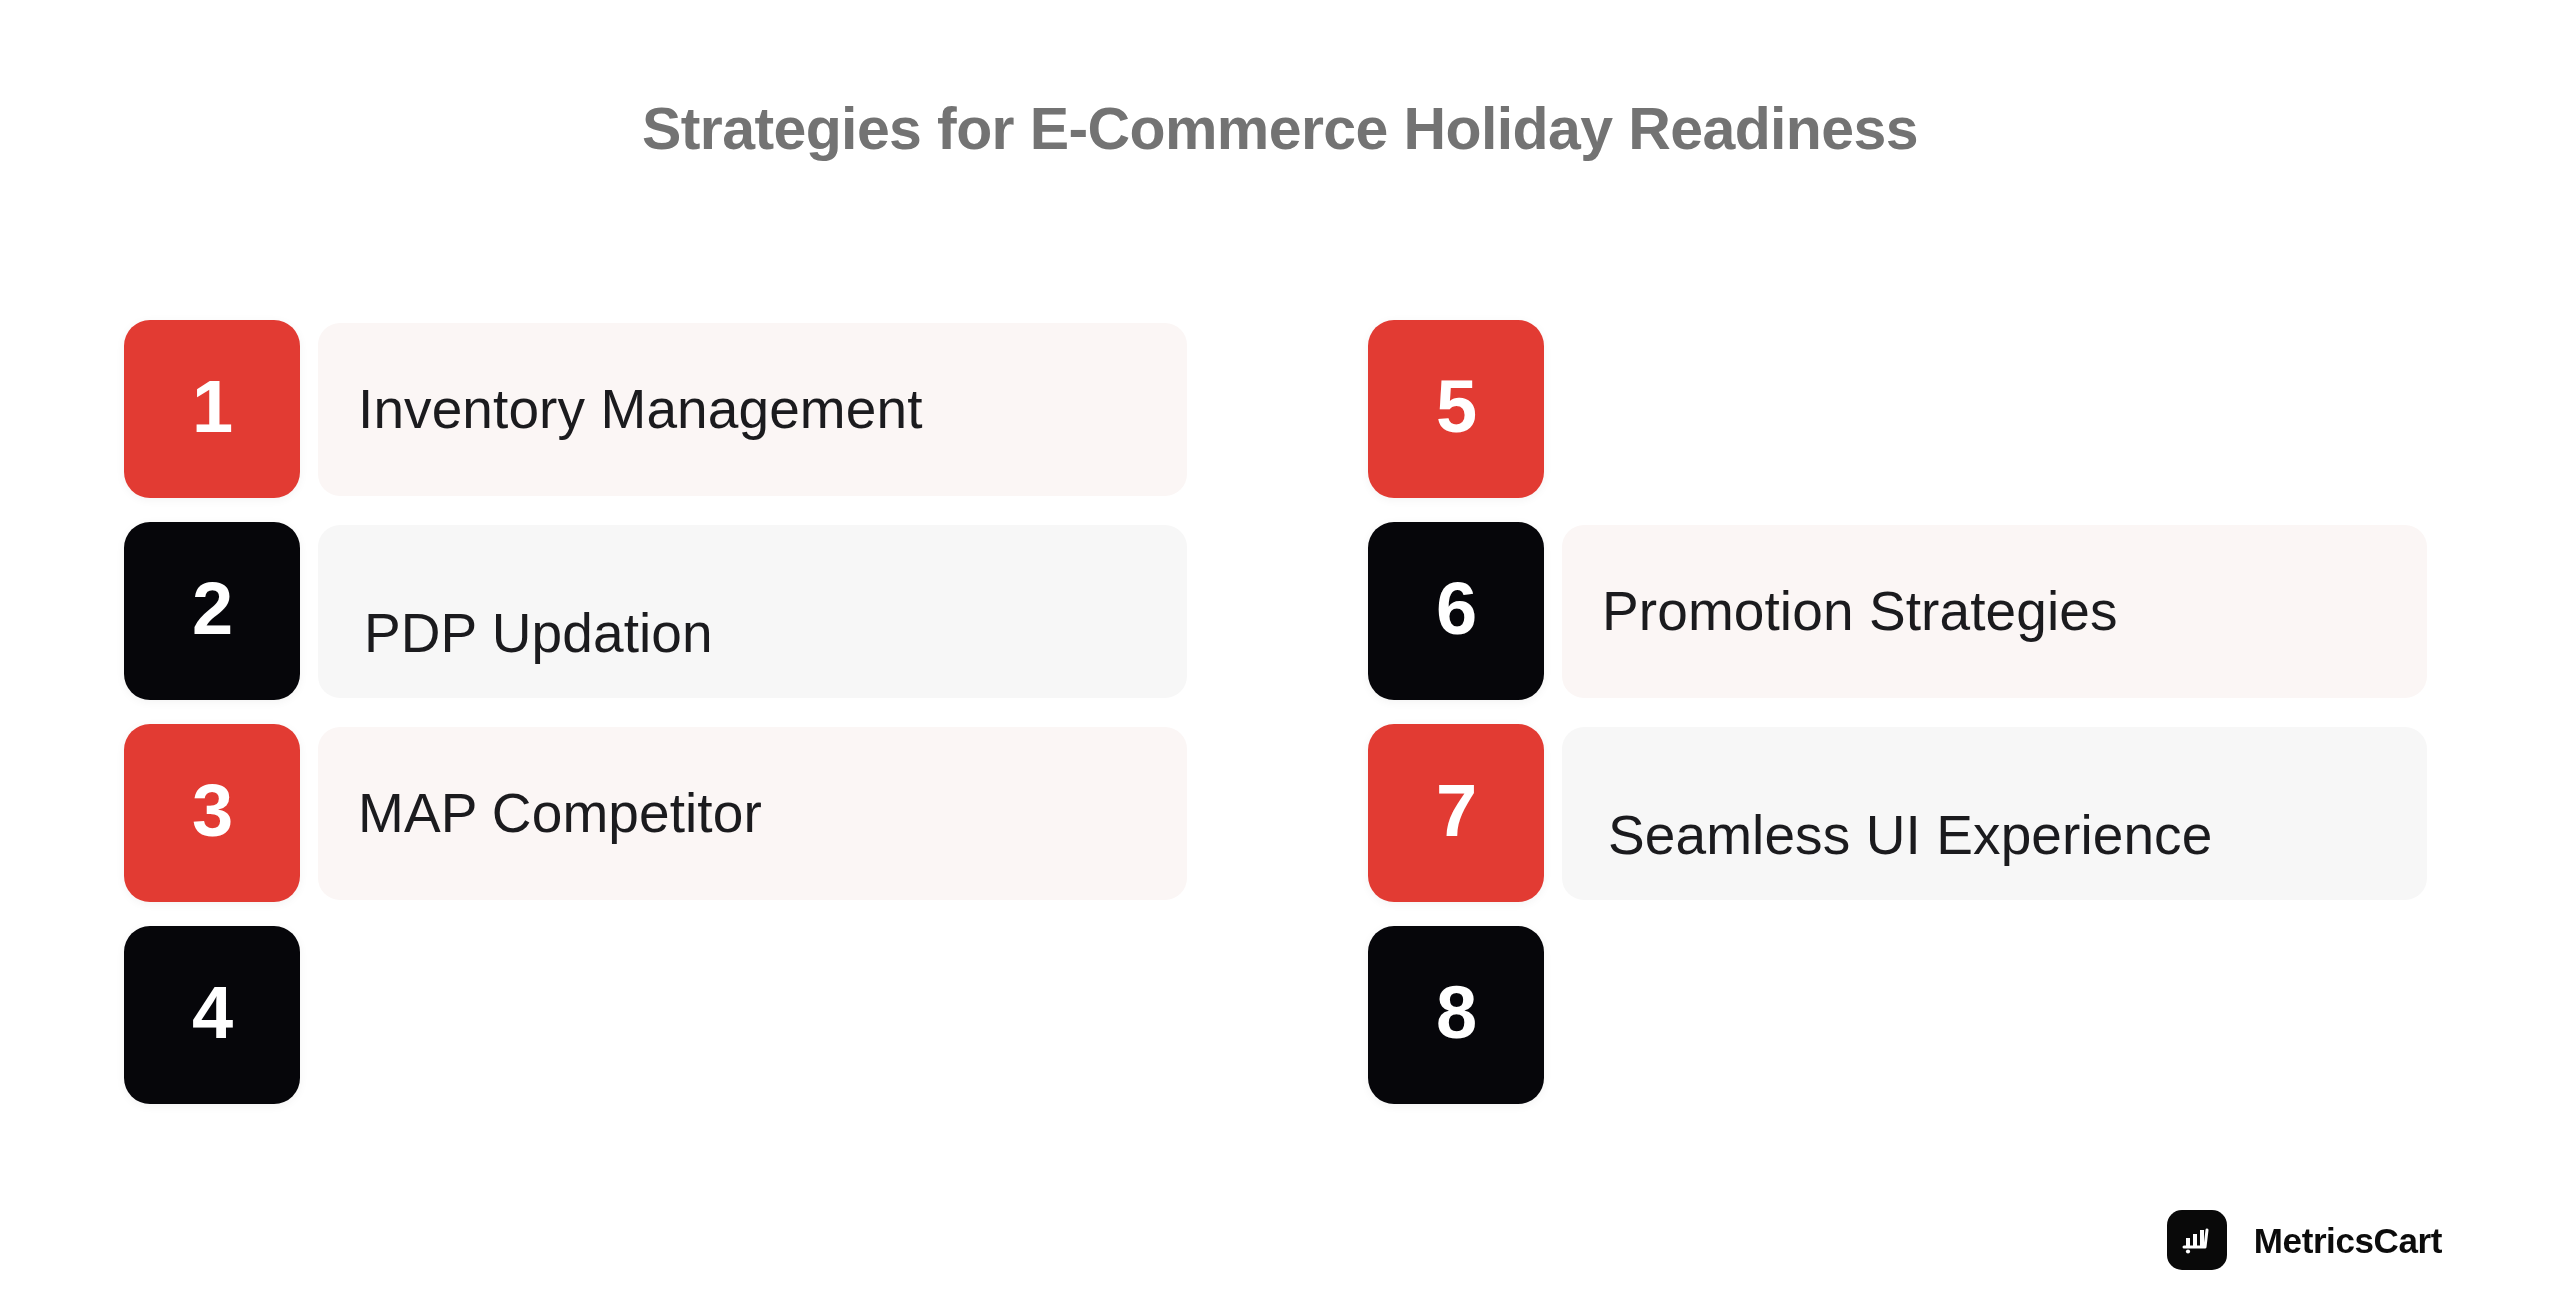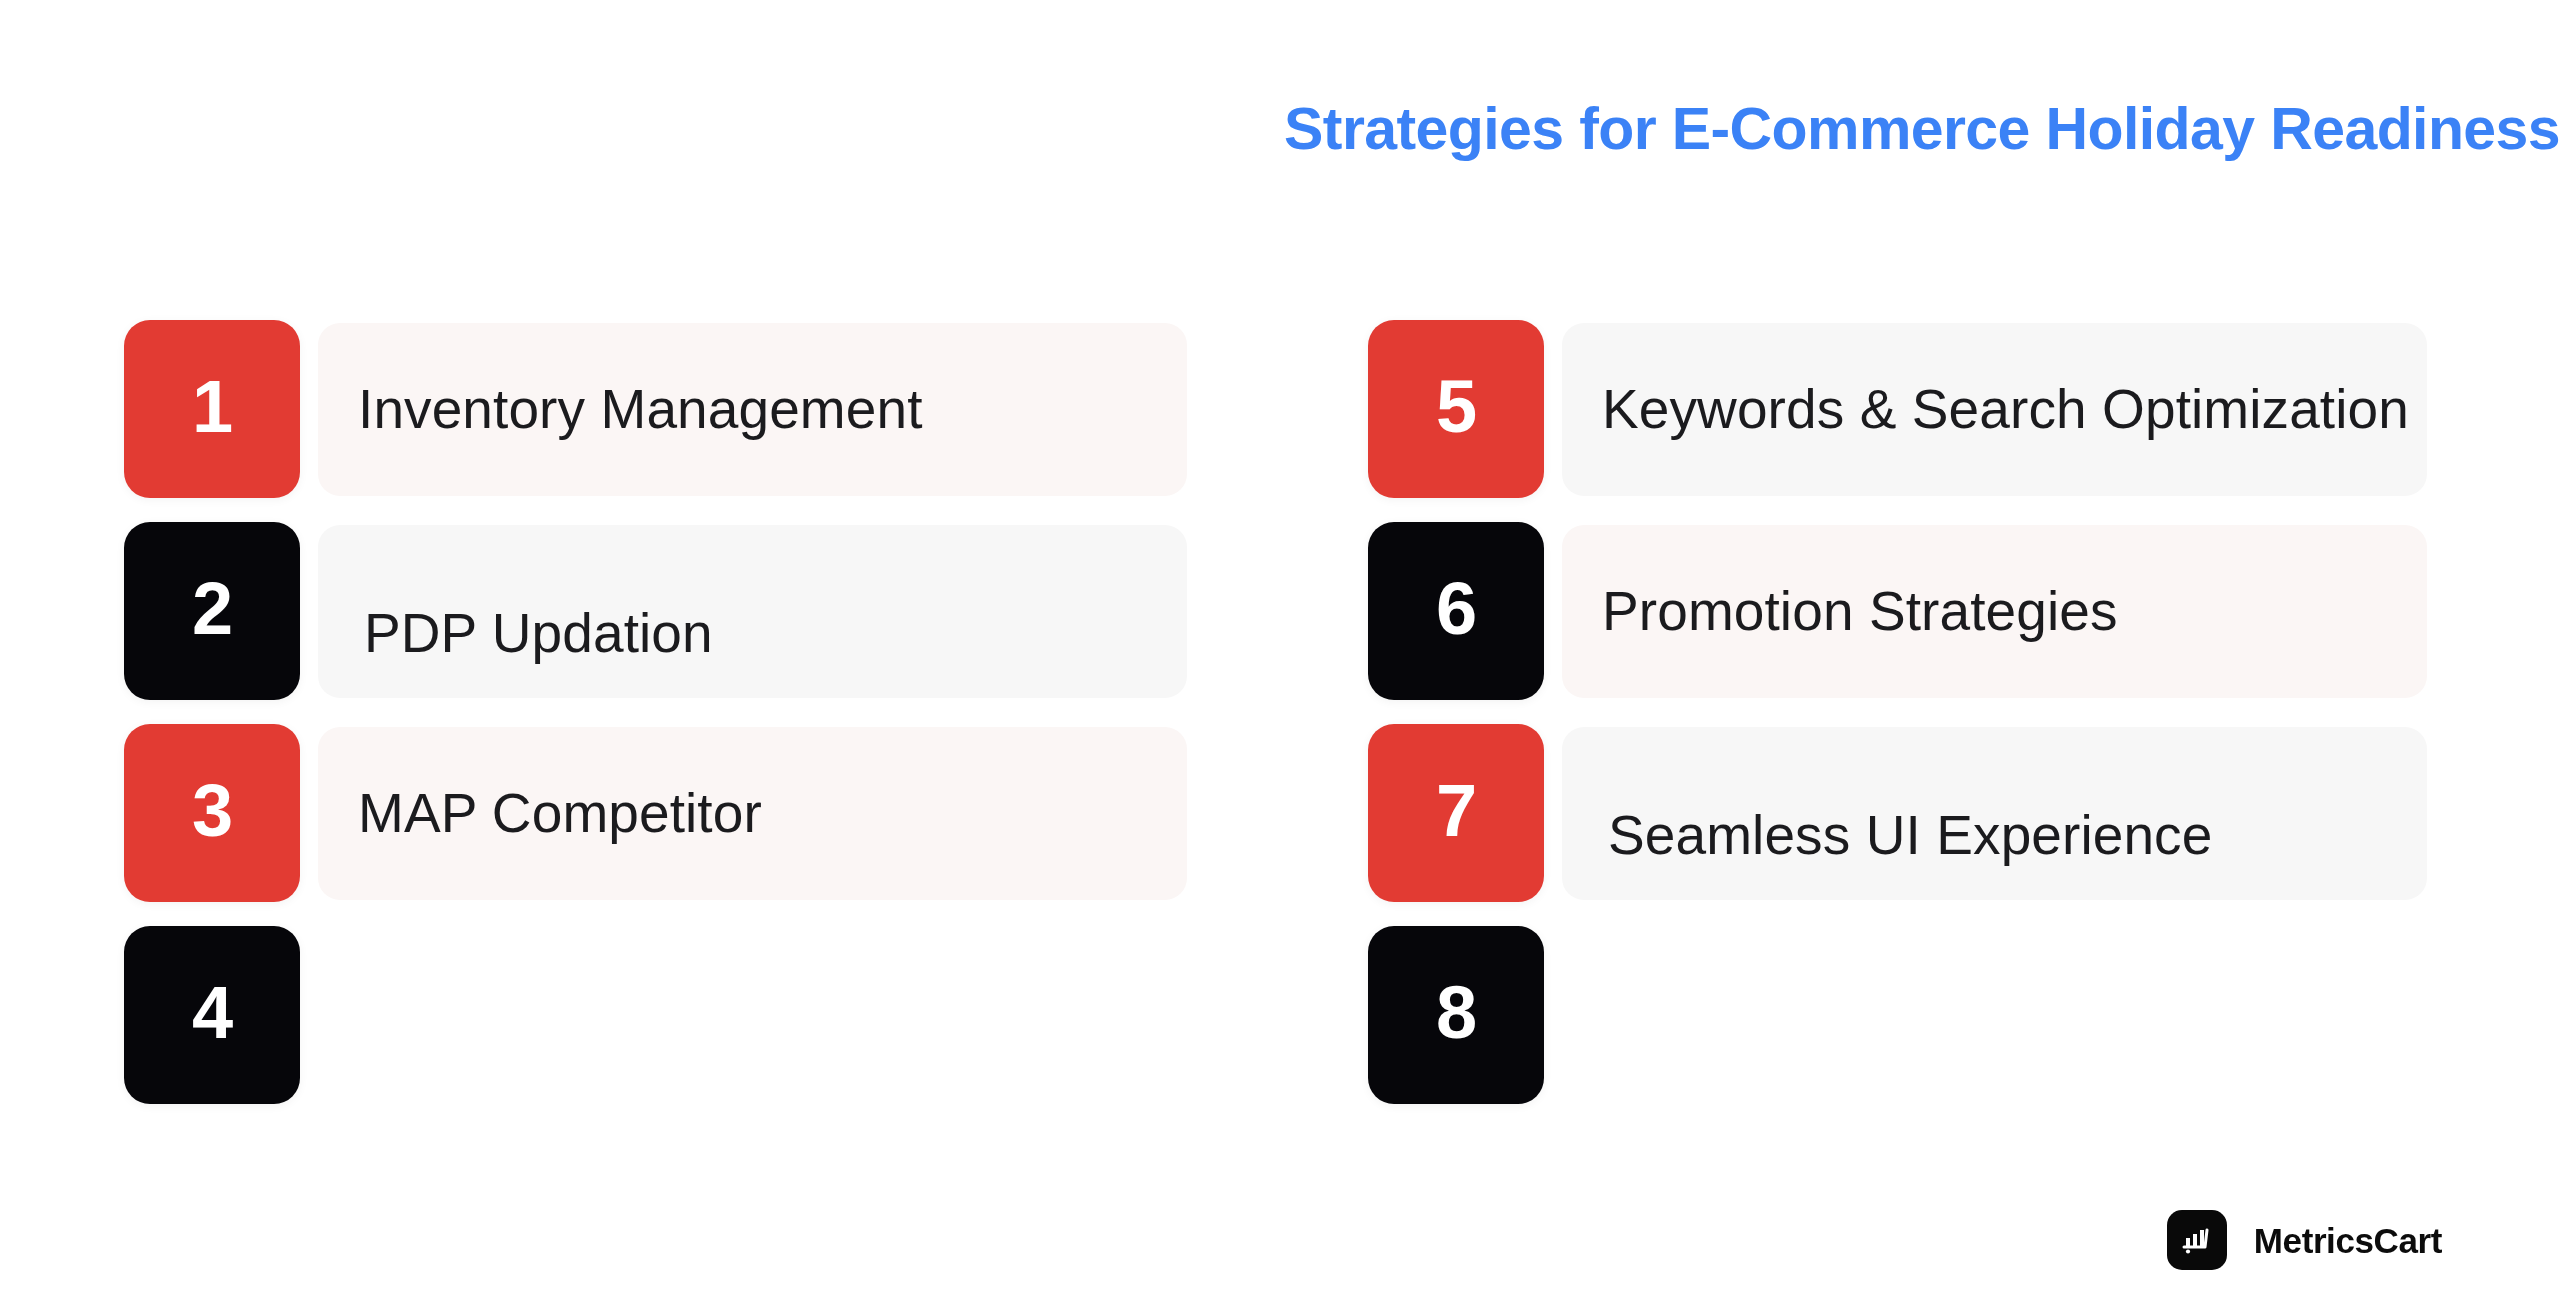--- a/index.html
+++ b/index.html
@@ -21,25 +21,25 @@
     inset: 0;
     background: #ffffff;
   }
 
   
   .page-title {
     position: absolute;
     top: 96px;
     left: 0;
     width: 2560px;
-    text-align: right;
+    text-align: center;
     font-size: 59px;
     font-weight: 700;
     letter-spacing: -0.6px;
-    color: #3b82f6;
+    color: #737373;
     line-height: 1.15;
   }
 
   
   .columns {
     position: absolute;
     top: 320px;
     left: 0;
     width: 2560px;
     display: flex;
@@ -182,23 +182,20 @@
       </div>
 
     </div>
 
     <div class="column column-right">
 
       <div class="row">
         <div class="badge badge-red">
           <span class="badge-number">5</span>
         </div>
-        <div class="card card-neutral">
-          <span class="card-label">Keywords &amp; Search Optimization</span>
-        </div>
       </div>
 
       <div class="row">
         <div class="badge badge-black">
           <span class="badge-number">6</span>
         </div>
         <div class="card card-warm">
           <span class="card-label">Promotion Strategies</span>
         </div>
       </div>

